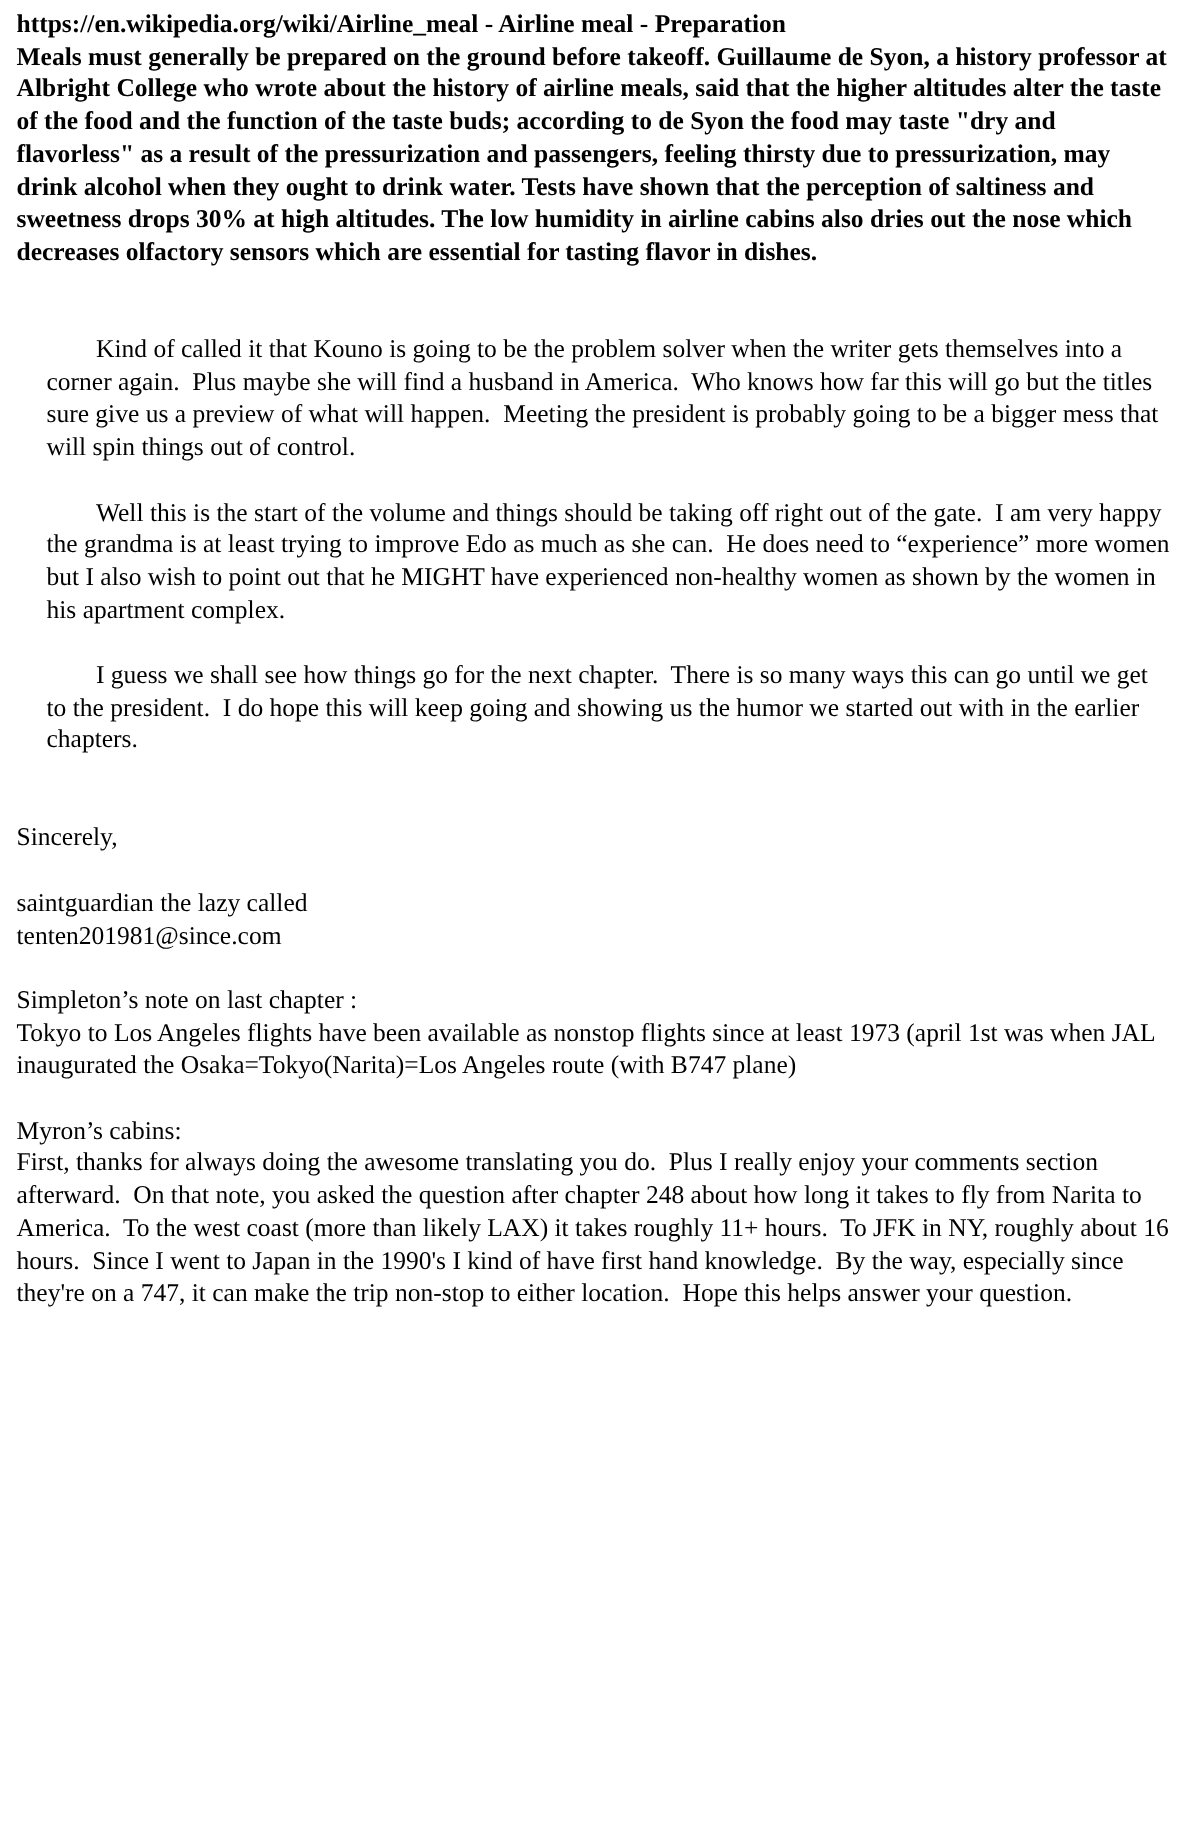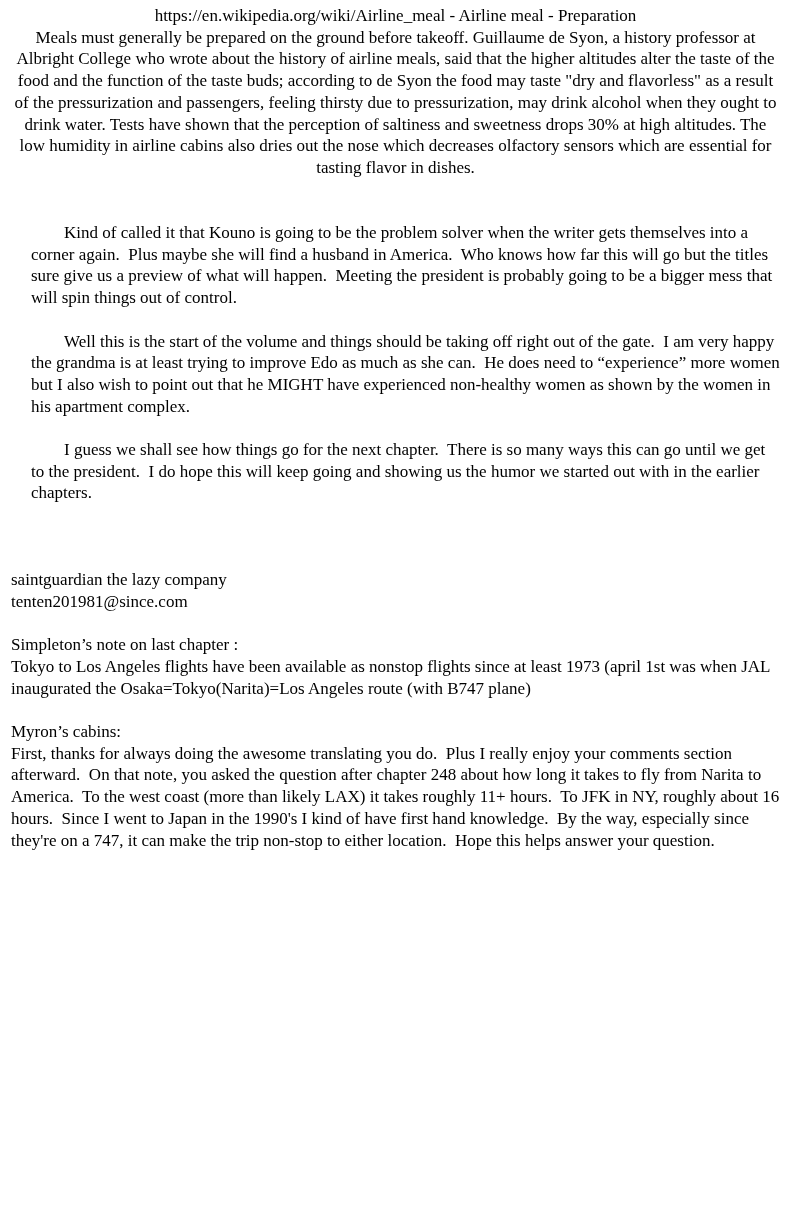--- a/index.html
+++ b/index.html
@@ -15,21 +15,21 @@
     font-size: 17px;
     line-height: 21.7px;
   }
   .doc {
     box-sizing: border-box;
     width: 792px;
     min-height: 1224px;
     padding: 5px 12px 0 11px;
     background: #ffffff;
   }
-  .center { text-align: center; }
+  .center { text-align: left; font-weight: bold; }
   .para   { white-space: pre-wrap; }
   .indent { text-indent: 33px; margin-left: 20px; }
   .gap    { height: 21.7px; }
 </style>
 </head>
 <body>
 
 <div class="doc">
 
   <div class="para center">https://en.wikipedia.org/wiki/Airline_meal - Airline meal - Preparation</div>
@@ -49,24 +49,25 @@
 
   <div class="gap"></div>
 
   <div class="para indent">I guess we shall see how things go for the next chapter.  There is so many ways this can go until we get to the president.  I do hope this will keep going and showing us the humor we started out with in the earlier chapters.</div>
 
   <div class="gap"></div>
 
 
   <div class="gap"></div>
 
+  <div class="para">Sincerely,</div>
 
   <div class="gap"></div>
 
-  <div class="para">saintguardian the lazy company</div>
+  <div class="para">saintguardian the lazy called</div>
 
   <div class="para">tenten201981@since.com</div>
 
   <div class="gap"></div>
 
   <div class="para">Simpleton’s note on last chapter :</div>
 
   <div class="para">Tokyo to Los Angeles flights have been available as nonstop flights since at least 1973 (april 1st was when JAL inaugurated the Osaka=Tokyo(Narita)=Los Angeles route (with B747 plane)</div>
 
 

